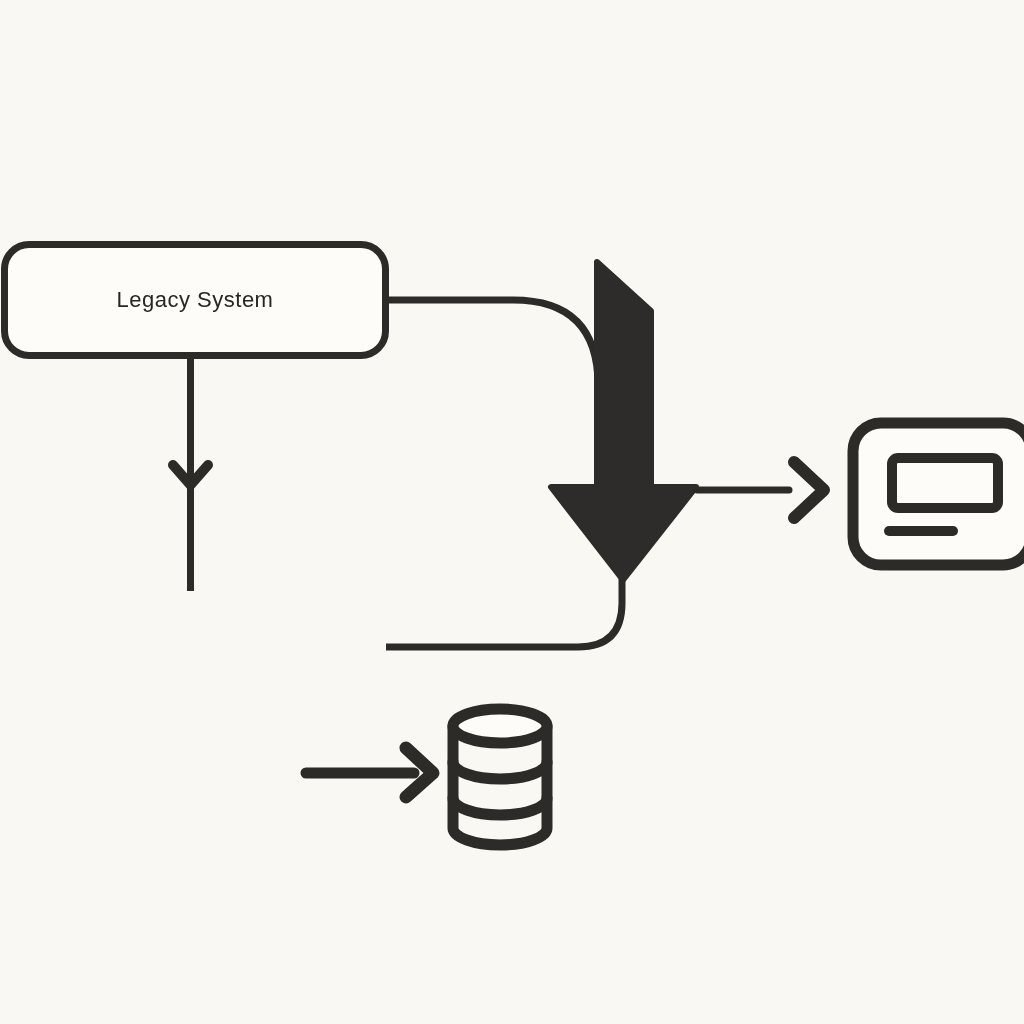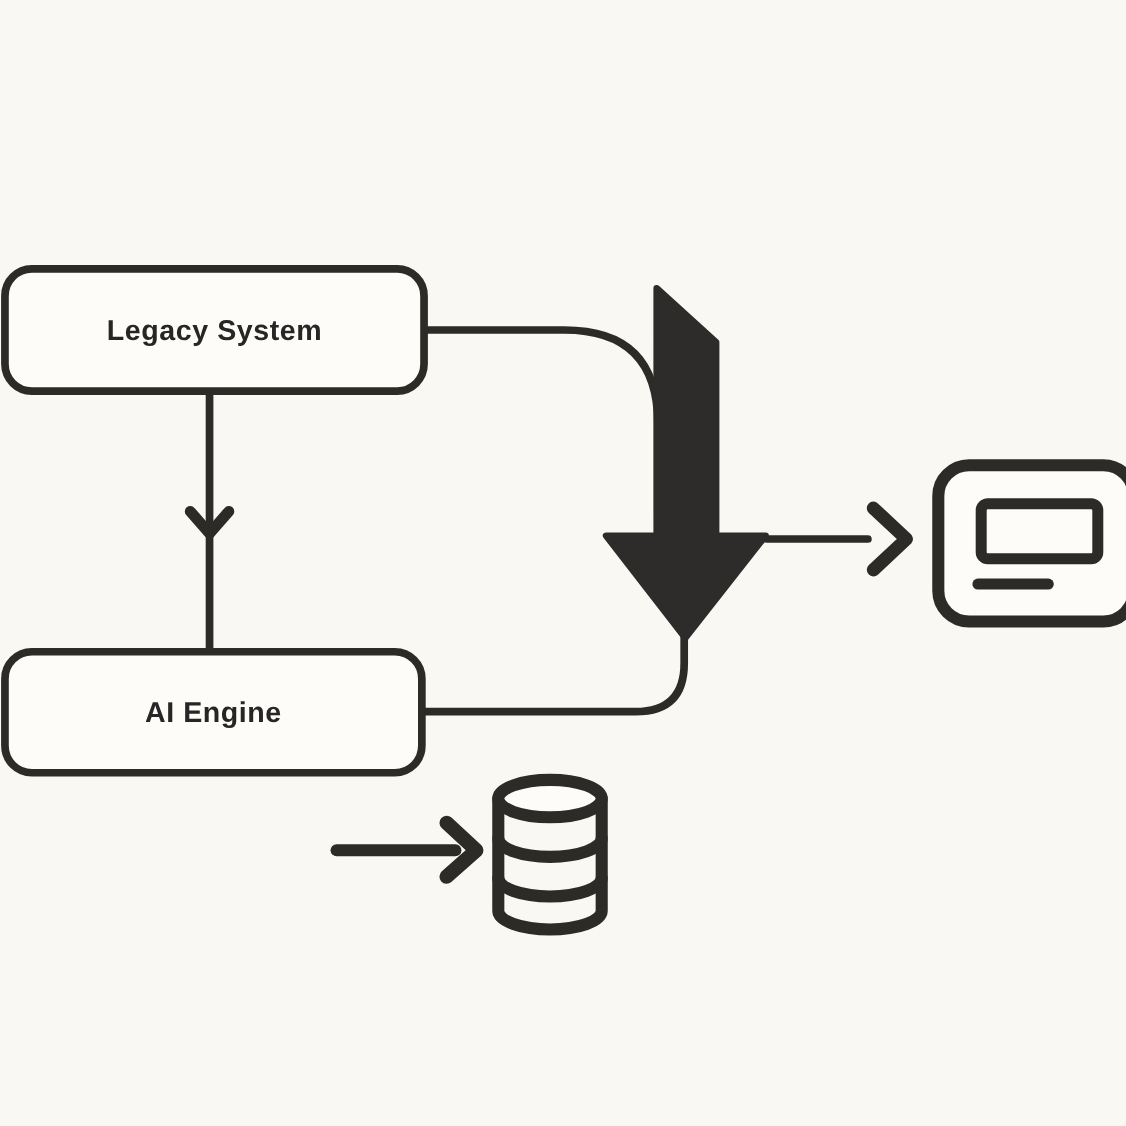--- a/index.html
+++ b/index.html
@@ -10,21 +10,21 @@
   }
   .svg-layer{position:absolute;left:0;top:0;width:1024px;height:1024px;}
   .node{
     position:absolute;box-sizing:border-box;
     border:7px solid var(--ink,#2d2b28);
     border-radius:28px;
     background:var(--node-fill,#fdfcf8);
     display:flex;align-items:center;justify-content:center;
   }
   .node-label{
-    font-size:26px;font-weight:700;letter-spacing:0.5px;
+    font-size:22px;font-weight:400;letter-spacing:0.5px;
     color:var(--text,#262626);
   }
   #legacy-node{left:1px;top:241px;width:388px;height:118px;}
   #ai-node{left:1px;top:589px;width:386px;height:117px;}
   .stroke{fill:none;stroke:var(--ink,#2d2b28);}
   .fill-ink{fill:var(--arrow-fill,#2e2c2a);stroke:var(--arrow-fill,#2e2c2a);}
   .fill-paper{fill:var(--node-fill,#fdfcf8);}
 </style>
 </head>
 <body>
@@ -65,17 +65,14 @@
       <path class="stroke" stroke-width="11" stroke-linecap="round" d="M453 762 A47 17 0 0 0 547 762"></path>
       <path class="stroke" stroke-width="11" stroke-linecap="round" d="M453 798 A47 17 0 0 0 547 798"></path>
       <ellipse class="fill-paper stroke" stroke-width="11" cx="500" cy="726" rx="47" ry="17"></ellipse>
     </g>
   </svg>
 
   <div class="node" id="legacy-node">
     <span class="node-label">Legacy System</span>
   </div>
 
-  <div class="node" id="ai-node">
-    <span class="node-label">AI Engine</span>
-  </div>
 
 </div>
 
 </body></html>

